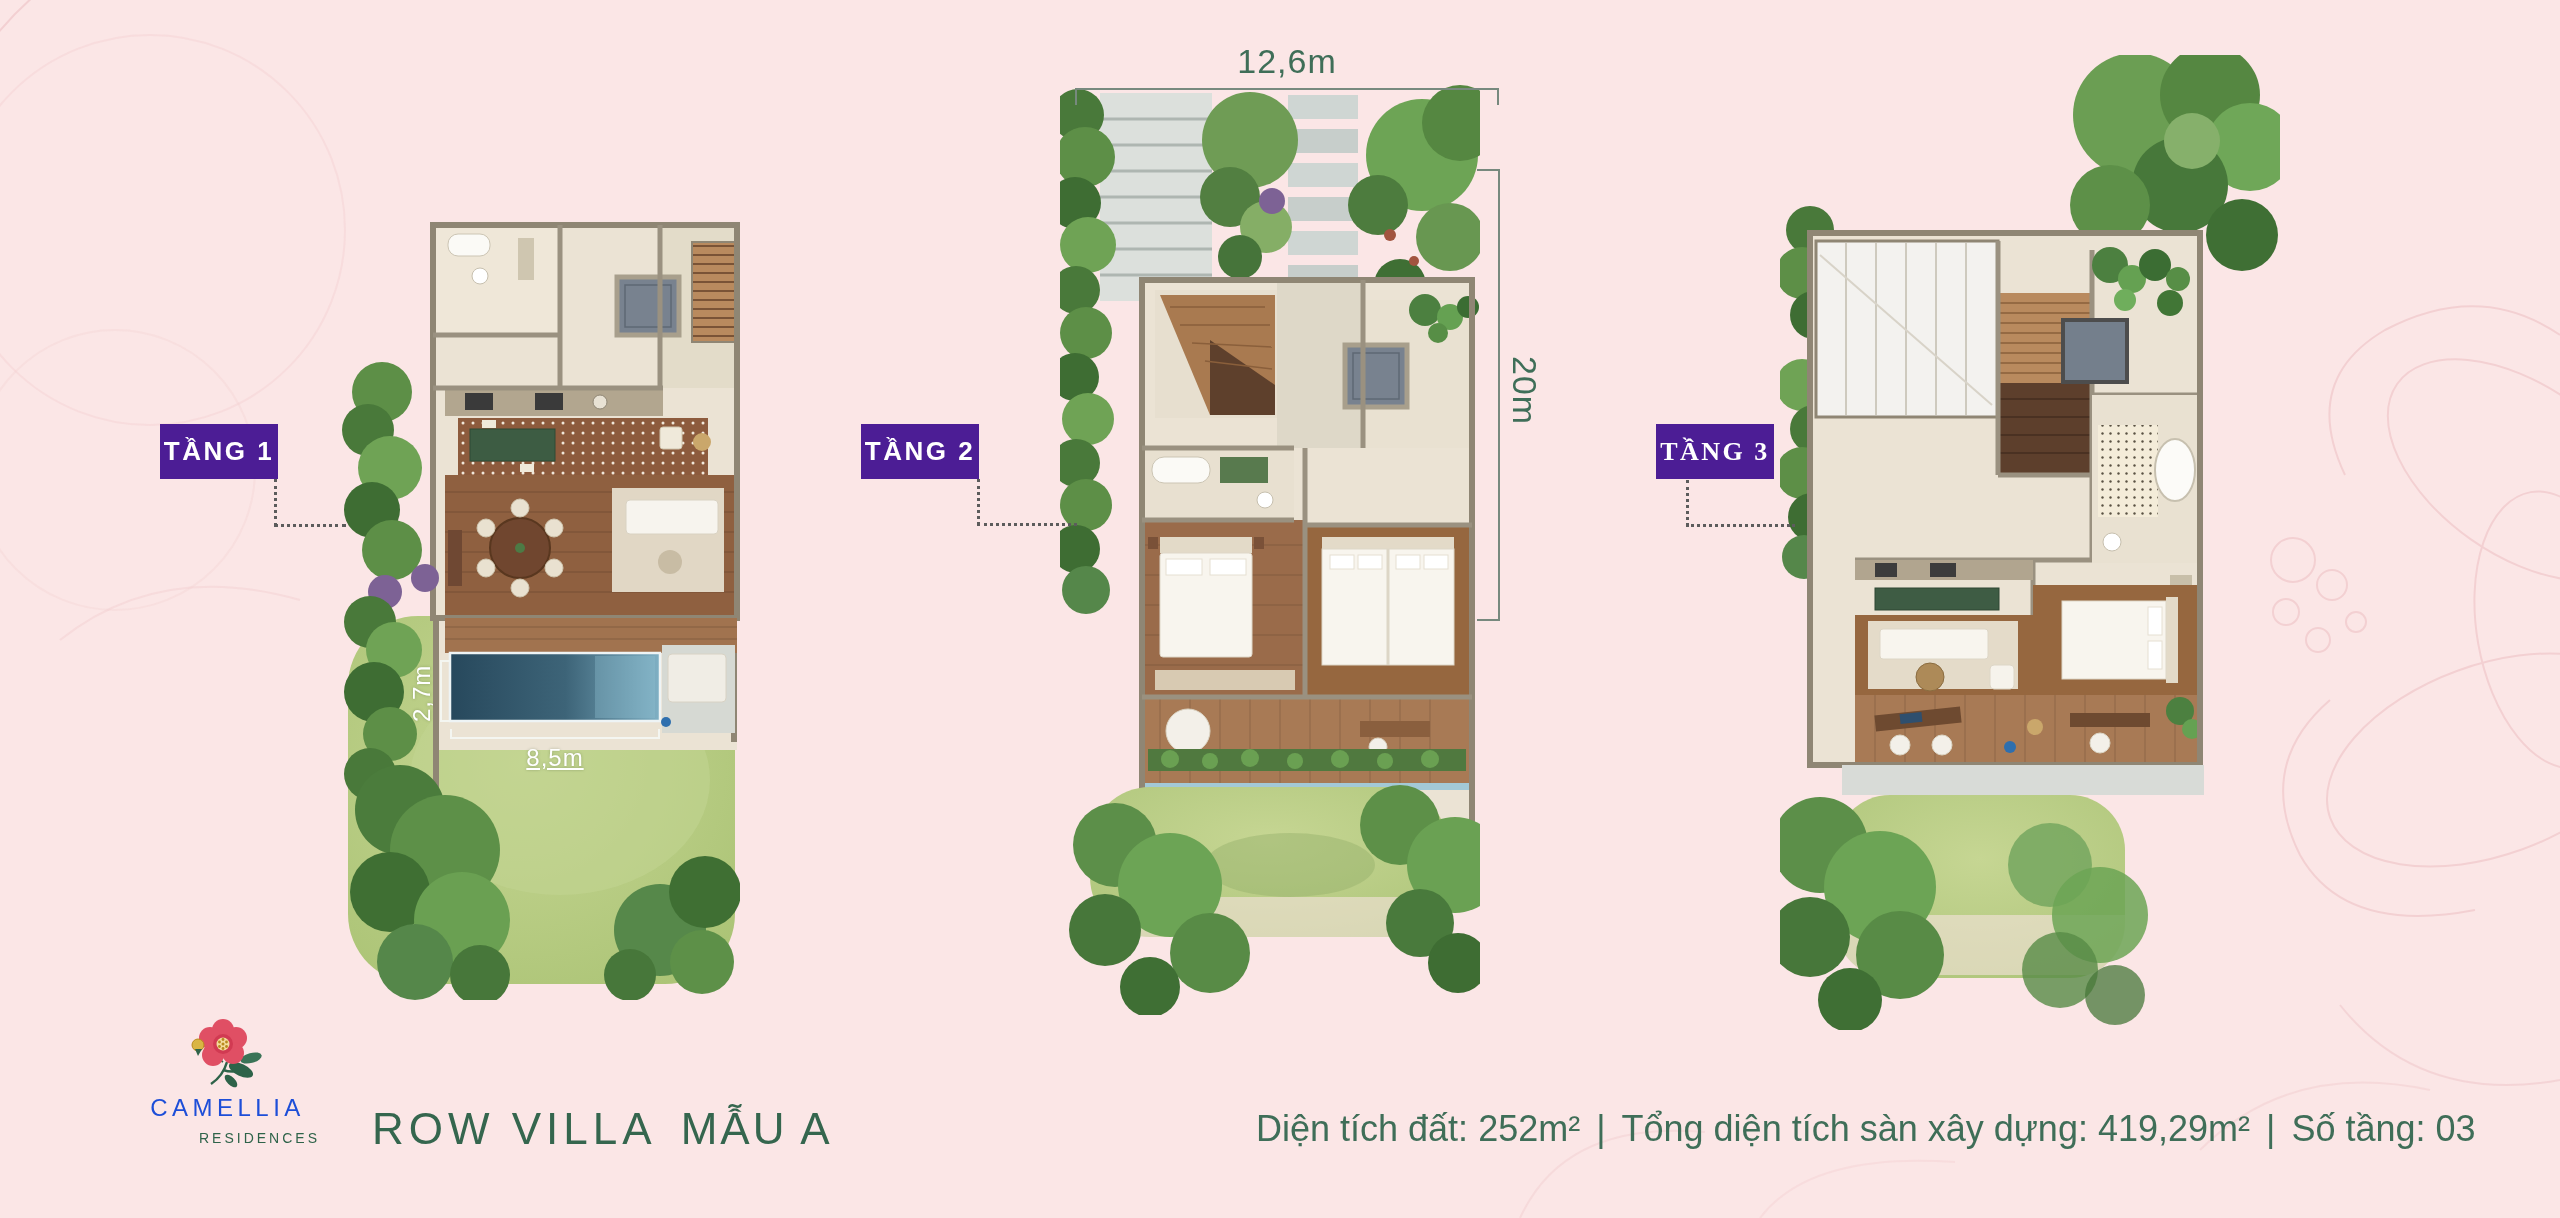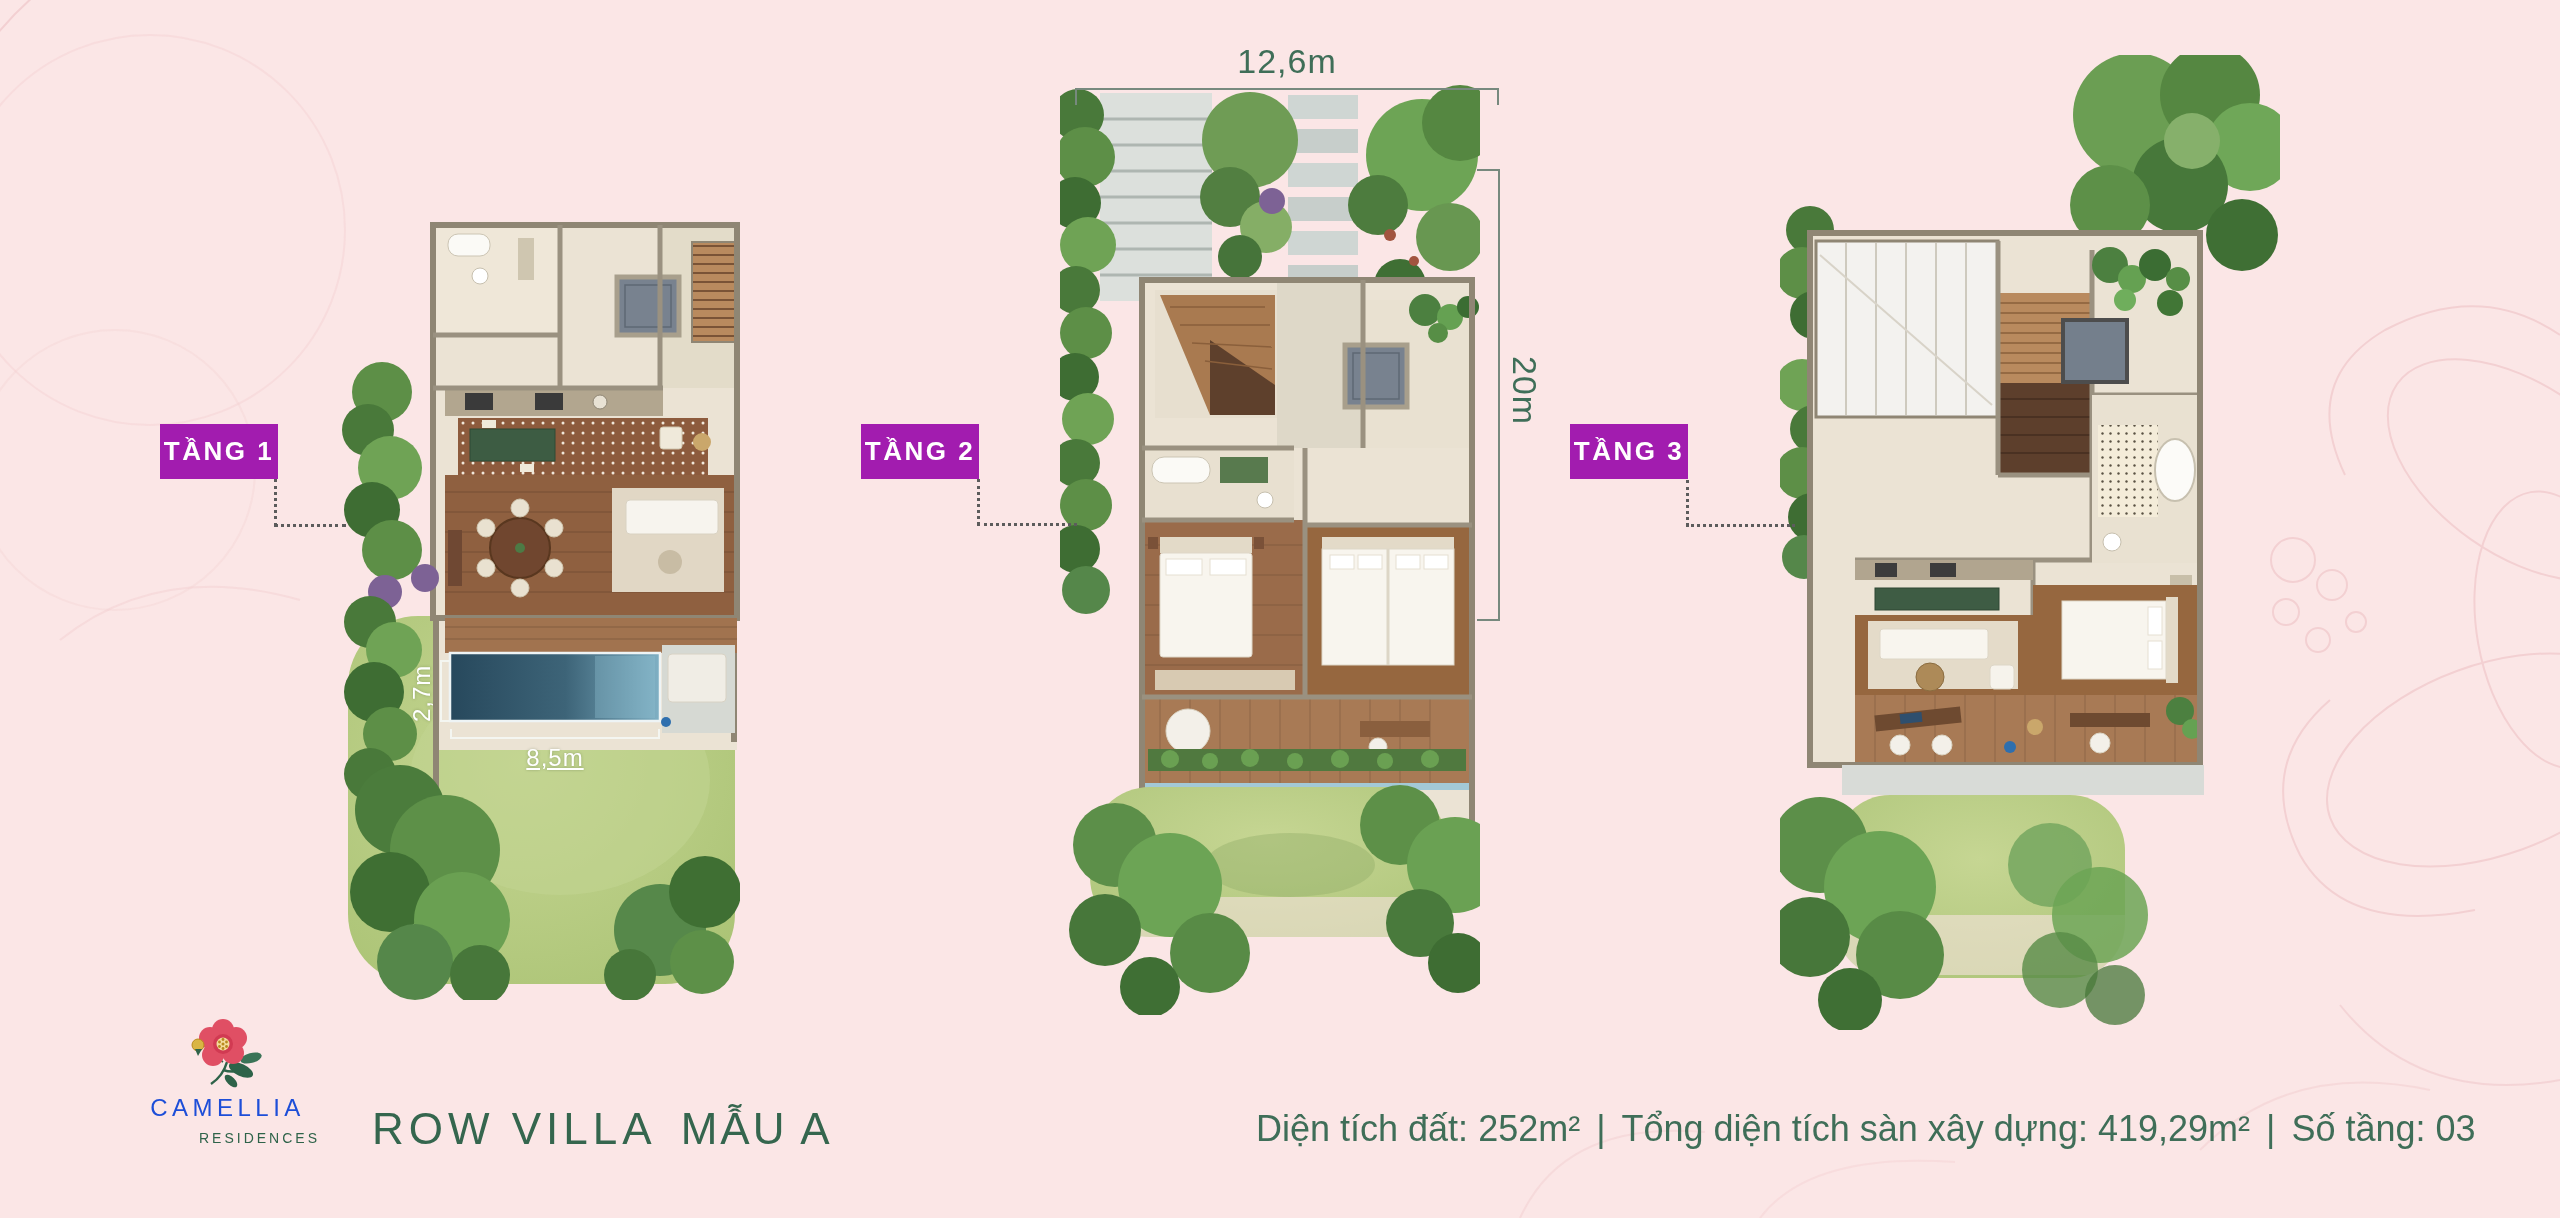--- a/index.html
+++ b/index.html
@@ -4,21 +4,21 @@
 <style>
   html,body{margin:0;padding:0;}
   body{
     width:2560px;height:1218px;position:relative;overflow:hidden;
     background:#fbe6e6;
     font-family:"Liberation Sans", sans-serif;
   }
   .abs{position:absolute;}
   
   .floor-label{
-    position:absolute;width:118px;height:55px;background:#a21caf;color:#ffffff;
+    position:absolute;width:118px;height:55px;background:#4c1d95;color:#ffffff;
     display:flex;align-items:center;justify-content:center;
     font-size:26px;font-weight:bold;letter-spacing:2.5px;
   }
   .leader-v{position:absolute;width:0;border-left:3px dotted #5c5c5c;}
   .leader-h{position:absolute;height:0;border-top:3px dotted #5c5c5c;}
   
   .dim-text{position:absolute;color:#3f6e58;font-size:34px;letter-spacing:1px;}
   .dim-line-h{position:absolute;height:0;border-top:2px solid #77897e;}
   .dim-line-v{position:absolute;width:0;border-left:2px solid #77897e;}
   .dim-tick-v{position:absolute;width:0;border-left:2px solid #77897e;}
@@ -517,21 +517,21 @@
 </svg>
 
 <div class="floor-label" style="left:160px;top:424px;">TẦNG 1</div>
 <div class="leader-v" style="left:274px;top:479px;height:47px;"></div>
 <div class="leader-h" style="left:274px;top:524px;width:72px;"></div>
 
 <div class="floor-label" style="left:861px;top:424px;">TẦNG 2</div>
 <div class="leader-v" style="left:977px;top:479px;height:46px;"></div>
 <div class="leader-h" style="left:977px;top:523px;width:100px;"></div>
 
-<div class="floor-label" style="left:1570px;top:424px;">TẦNG 3</div>
+<div class="floor-label" style="left:1656px;top:424px;font-family:Liberation Serif, serif;">TẦNG 3</div>
 <div class="leader-v" style="left:1686px;top:480px;height:46px;"></div>
 <div class="leader-h" style="left:1686px;top:524px;width:109px;"></div>
 
 <div class="dim-text" style="left:1075px;top:42px;width:424px;text-align:center;">12,6m</div>
 <div class="dim-line-h" style="left:1075px;top:88px;width:424px;"></div>
 <div class="dim-tick-v" style="left:1075px;top:88px;height:17px;"></div>
 <div class="dim-tick-v" style="left:1497px;top:88px;height:17px;"></div>
 
 <div class="dim-line-v" style="left:1498px;top:169px;height:452px;"></div>
 <div class="dim-tick-h" style="left:1477px;top:169px;width:21px;"></div>

